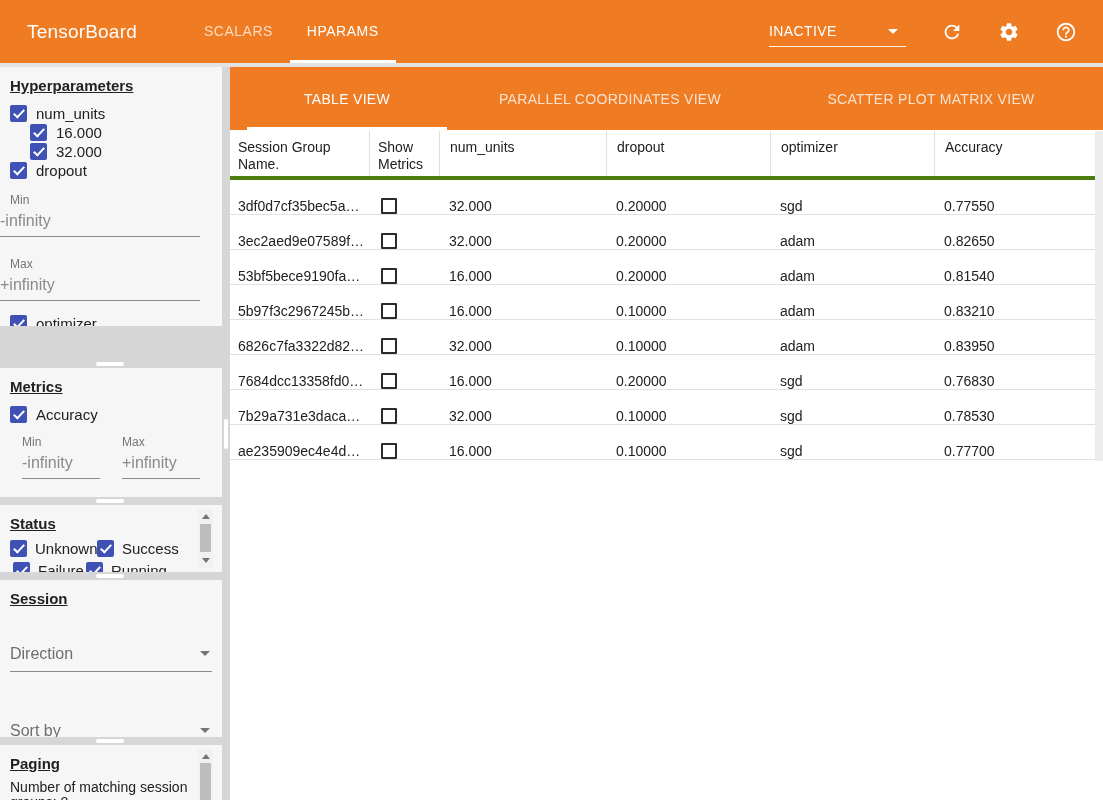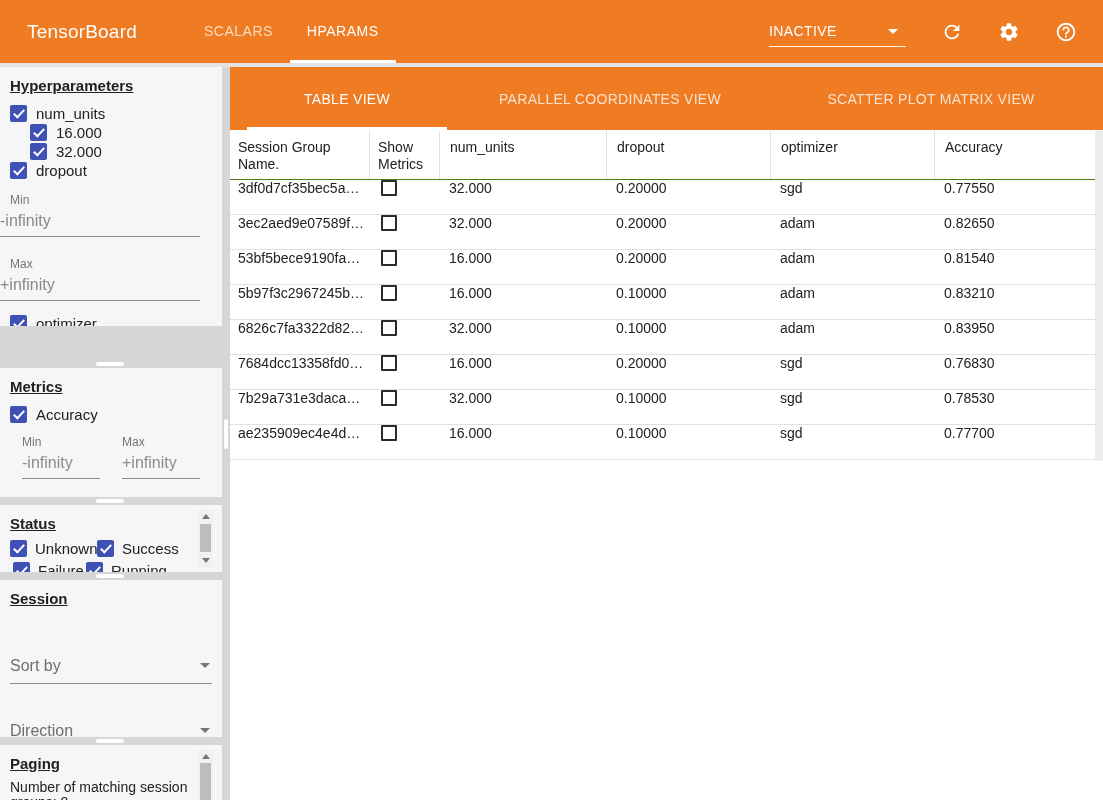--- a/index.html
+++ b/index.html
@@ -88,24 +88,24 @@
   .view-tabs { position:absolute; left:0; top:0; width:873px; height:63px; background:#ef7b23; }
   .view-tab { position:absolute; top:0; height:63px; color:rgba(255,255,255,0.78); font-size:14px;
     letter-spacing:0.3px; display:flex; align-items:center; justify-content:center; cursor:pointer; }
   .view-tab.active { color:#fff; }
   .view-tab.active::after { content:""; position:absolute; left:0; bottom:0; width:100%; height:3px; background:#fff; }
   .vt1 { left:17px;  width:200px; }
   .vt2 { left:257px; width:246px; }
   .vt3 { left:582px; width:238px; }
 
   .table { position:absolute; left:0; top:64px; width:865px; }
-  .thead { display:flex; height:49px; border-bottom:1px solid #4d7c0f; }
+  .thead { display:flex; height:49px; border-bottom:4px solid #4d7c0f; }
   .th { font-size:14px; color:#212121; padding:8px 6px 0 8px; line-height:17px; }
   .th + .th { border-left:1px solid #e0e0e0; }
-  .trow { display:flex; height:35px; border-bottom:1px solid #e0e0e0; align-items:flex-start; }
+  .trow { display:flex; height:35px; border-bottom:1px solid #e0e0e0; align-items:flex-end; }
   .td { font-size:14px; color:#212121; padding-left:8px; white-space:nowrap; overflow:hidden; }
   .c1 { width:139px; } .c2 { width:70px; } .c3 { width:167px; } .c4 { width:164px; } .c5 { width:164px; } .c6 { width:161px; }
   .c3,.c4,.c5,.c6 { padding-left:10px; }
   .cb-un { display:block; width:16px; height:16px; border:2px solid #2b2b2b; border-radius:1px;
     background:#fff; margin-left:4px; cursor:pointer; }
   .right-strip { position:absolute; left:865px; top:64px; width:8px; height:330px; background:#ececec; }
 </style>
 </head>
 <body>
 
@@ -218,26 +218,26 @@
       <div class="mini-sb sb-status">
         <span class="sb-arrow sb-up"></span>
         <span class="sb-thumb"></span>
         <span class="sb-arrow sb-down"></span>
       </div>
     </section>
     <div class="h-gap-handle g3"></div>
 
     <section class="panel p-sorting">
       <div class="sec-head">Session</div>
+      <div class="dropdown dd-direction">
+        <span>Direction</span>
+        <span class="dd-caret"></span>
+      </div>
       <div class="dropdown dd-sortby">
         <span>Sort by</span>
-        <span class="dd-caret"></span>
-      </div>
-      <div class="dropdown dd-direction">
-        <span>Direction</span>
         <span class="dd-caret"></span>
       </div>
     </section>
     <div class="h-gap-handle g4"></div>
 
     <section class="panel p-paging">
       <div class="sec-head">Paging</div>
       <div class="paging-text">Number of matching session groups: 8</div>
       <div class="mini-sb sb-paging">
         <span class="sb-arrow sb-up"></span>

